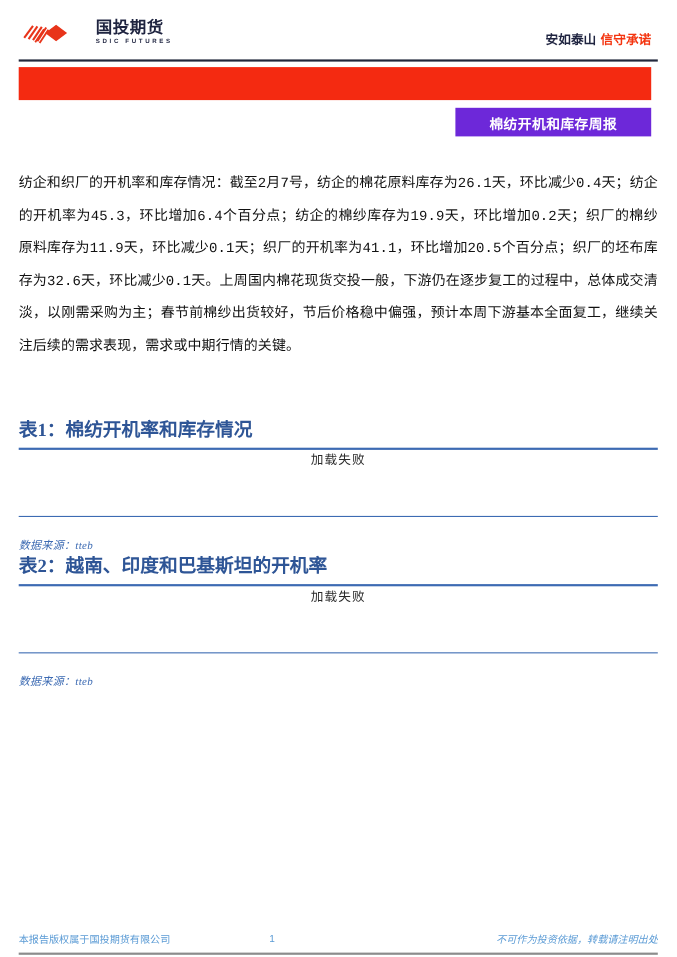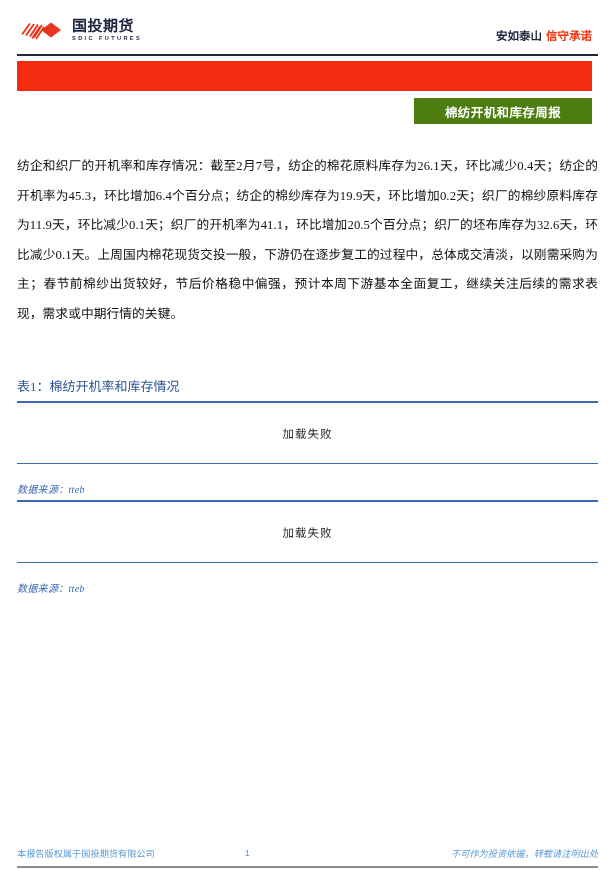--- a/index.html
+++ b/index.html
@@ -32,21 +32,21 @@
     top: 0;
     width: 615px;
     height: 56px;
   }
   .logo-block {
     position: absolute;
     left: 21px;
     top: 17px;
     display: flex;
     align-items: center;
-    gap: 7px;
+    gap: 22px;
   }
   .logo-mark {
     width: 44px;
     height: 26px;
     position: relative;
     flex: none;
   }
   .logo-text {
     display: flex;
     flex-direction: column;
@@ -96,21 +96,21 @@
     width: 575px;
     height: 30px;
     background: #F42A11;
   }
   .title-badge {
     position: absolute;
     left: 414px;
     top: 98px;
     width: 178px;
     height: 26px;
-    background: #4d7c0f;
+    background: #6d28d9;
     display: flex;
     align-items: center;
     justify-content: center;
   }
   .title-badge span {
     font-family: "Liberation Sans", "DejaVu Sans", sans-serif;
     font-size: 12.5px;
     font-weight: bold;
     color: #ffffff;
     letter-spacing: 0.4px;
@@ -121,48 +121,48 @@
     position: absolute;
     left: 17px;
     top: 152px;
     width: 581px;
     font-size: 12.7px;
     line-height: 29.5px;
     color: #111111;
     text-align: justify;
     text-justify: inter-character;
     letter-spacing: 0.1px;
+    font-family: Liberation Mono, monospace;
   }
 
   
   .exhibit {
     position: absolute;
     left: 17px;
     width: 581px;
   }
   #exhibit-1 { top: 376px; }
   #exhibit-2 { top: 500px; }
 
   .exhibit-caption {
     font-family: "Liberation Serif", "DejaVu Serif", serif;
-    font-size: 13px;
-    font-weight: normal;
+    font-size: 17px;
+    font-weight: bold;
     color: #2e5596;
     padding-bottom: 6px;
     white-space: nowrap;
   }
   .caption-rule {
     width: 100%;
     height: 1.6px;
     background: #3d6bb3;
   }
   .exhibit-body {
     height: 60px;
     display: flex;
-    align-items: center;
     justify-content: center;
   }
   .load-fail {
     font-size: 11.5px;
     color: #2b2b2b;
     letter-spacing: 1px;
   }
   .source-rule {
     width: 100%;
     height: 1.6px;
@@ -251,20 +251,21 @@
     <div class="exhibit-caption">表1：棉纺开机率和库存情况</div>
     <div class="caption-rule"></div>
     <div class="exhibit-body">
       <span class="load-fail">加载失败</span>
     </div>
     <div class="source-rule"></div>
     <div class="exhibit-source">数据来源：tteb</div>
   </div>
 
   <div class="exhibit" id="exhibit-2">
+    <div class="exhibit-caption">表2：越南、印度和巴基斯坦的开机率</div>
     <div class="caption-rule"></div>
     <div class="exhibit-body">
       <span class="load-fail">加载失败</span>
     </div>
     <div class="source-rule"></div>
     <div class="exhibit-source">数据来源：tteb</div>
   </div>
 
   <div class="footer">
     <span class="footer-left">本报告版权属于国投期货有限公司</span>

